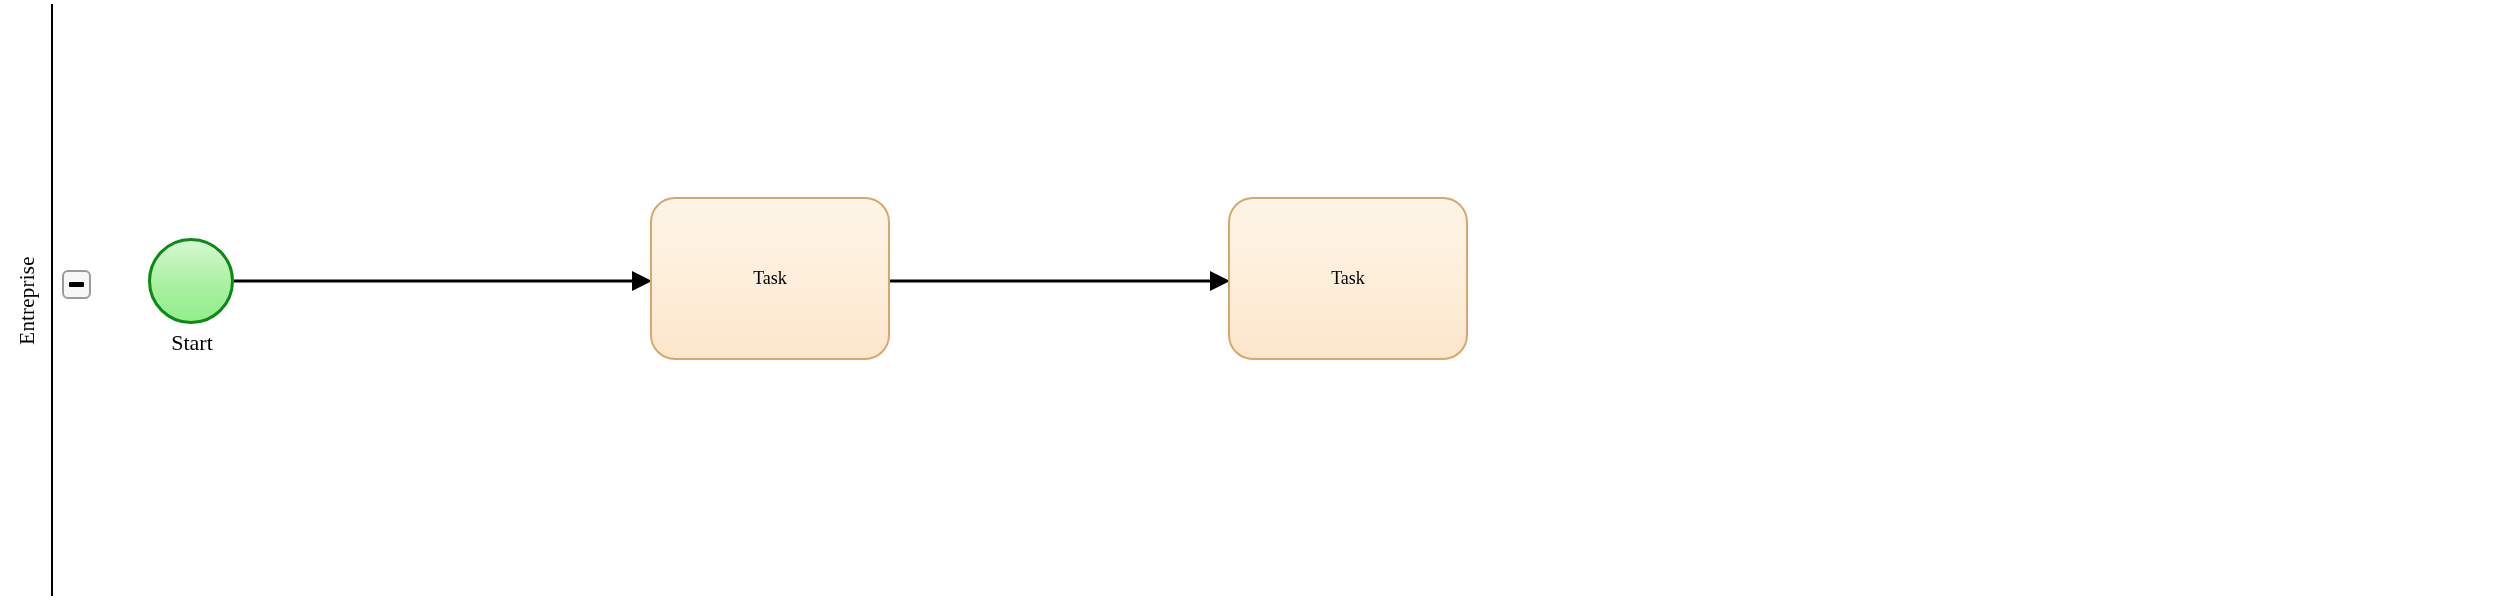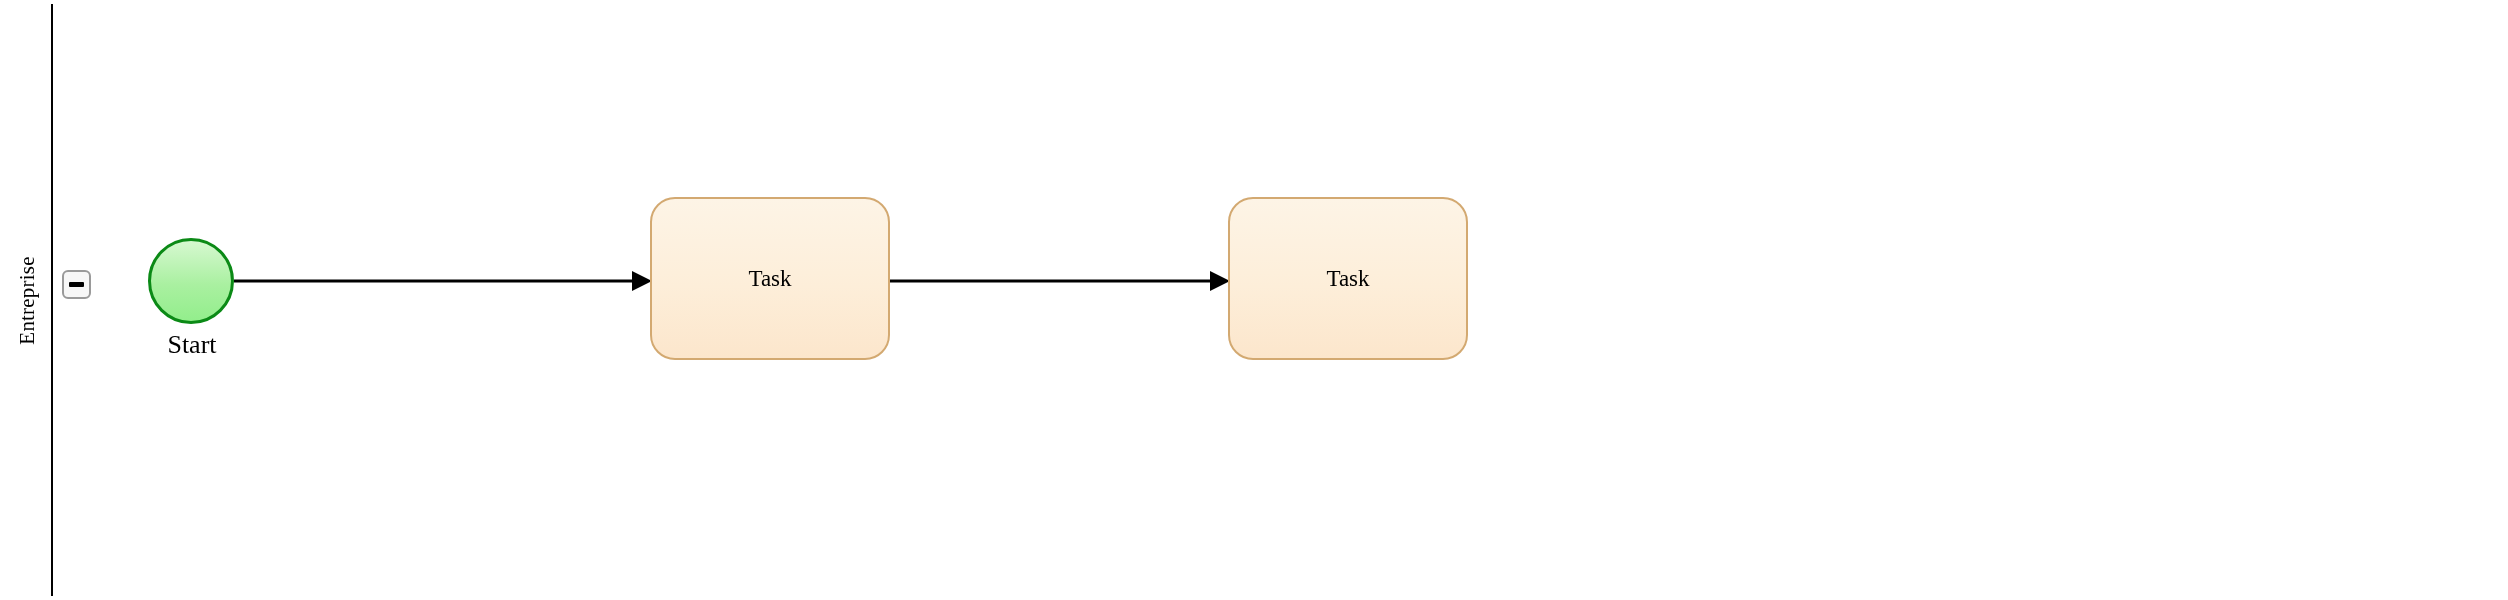--- a/index.html
+++ b/index.html
@@ -99,39 +99,39 @@
     border-radius: 50%;
     background: linear-gradient(to bottom, #d6f8d0 0%, #a9f0a0 55%, #93ee8c 100%);
     cursor: pointer;
   }
   .start-event-label {
     position: absolute;
     left: 118px;
     top: 330px;
     width: 148px;
     text-align: center;
-    font-size: 26px;
+    font-size: 22px;
     color: #000000;
     white-space: nowrap;
   }
 
   
   .task {
     position: absolute;
     box-sizing: border-box;
     border: 2px solid #d3a971;
     border-radius: 25px;
     background: linear-gradient(to bottom, #fdf4e6 0%, #fdeed9 55%, #fce6cc 100%);
     display: flex;
     align-items: center;
     justify-content: center;
     cursor: pointer;
   }
   .task-label {
-    font-size: 23px;
+    font-size: 18px;
     color: #000000;
     white-space: nowrap;
   }
 
   #task-1 { left: 650px; top: 197px; width: 240px; height: 163px; }
   #task-2 { left: 1228px; top: 197px; width: 240px; height: 163px; }
 
   
   .flow {
     position: absolute;

